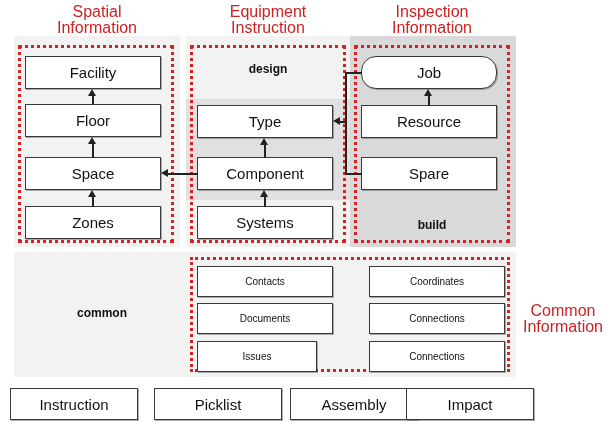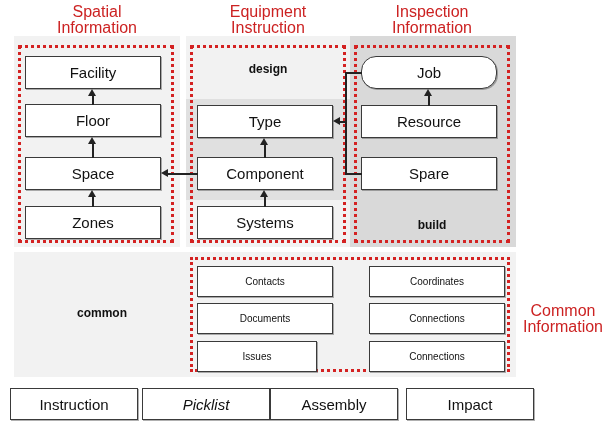--- a/index.html
+++ b/index.html
@@ -140,17 +140,17 @@
 
   <div class="box small" style="left:197px;top:266px;width:136px;height:31px;">Contacts</div>
   <div class="box small" style="left:197px;top:303px;width:136px;height:31px;">Documents</div>
   <div class="box small" style="left:197px;top:341px;width:120px;height:31px;">Issues</div>
 
   <div class="box small" style="left:369px;top:266px;width:136px;height:31px;">Coordinates</div>
   <div class="box small" style="left:369px;top:303px;width:136px;height:31px;">Connections</div>
   <div class="box small" style="left:369px;top:341px;width:136px;height:31px;">Connections</div>
 
   <div class="box" style="left:10px;top:388px;width:128px;height:32px;">Instruction</div>
-  <div class="box" style="left:142px;top:388px;width:128px;height:32px;font-style:italic;">Picklist</div>
-  <div class="box" style="left:270px;top:388px;width:128px;height:32px;">Assembly</div>
+  <div class="box" style="left:154px;top:388px;width:128px;height:32px;">Picklist</div>
+  <div class="box" style="left:290px;top:388px;width:128px;height:32px;">Assembly</div>
   <div class="box" style="left:406px;top:388px;width:128px;height:32px;">Impact</div>
 
 </div>
 
 </body></html>

